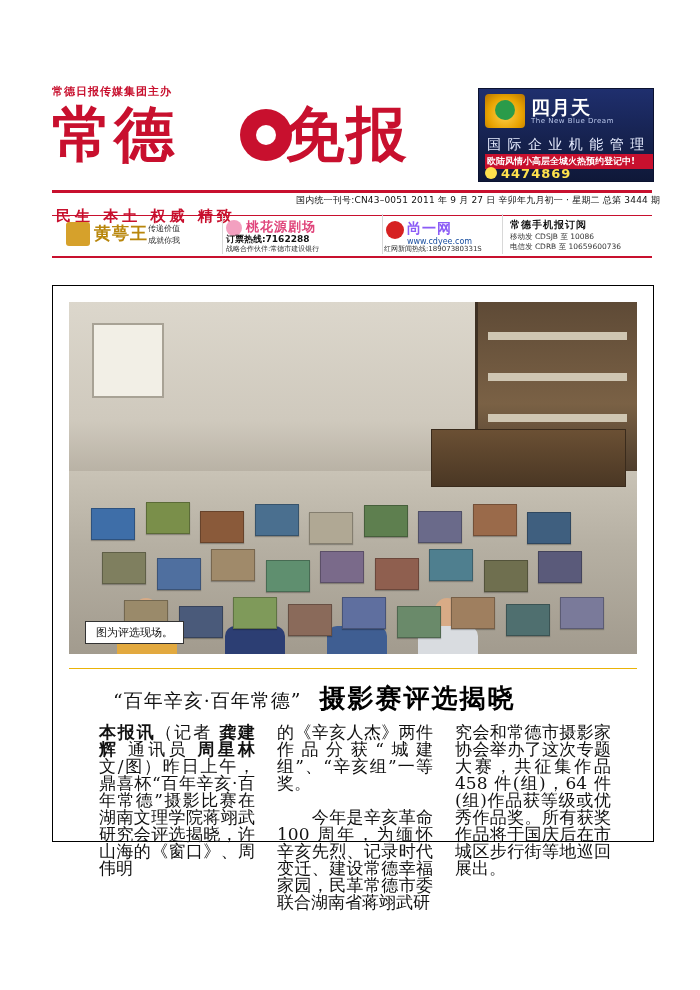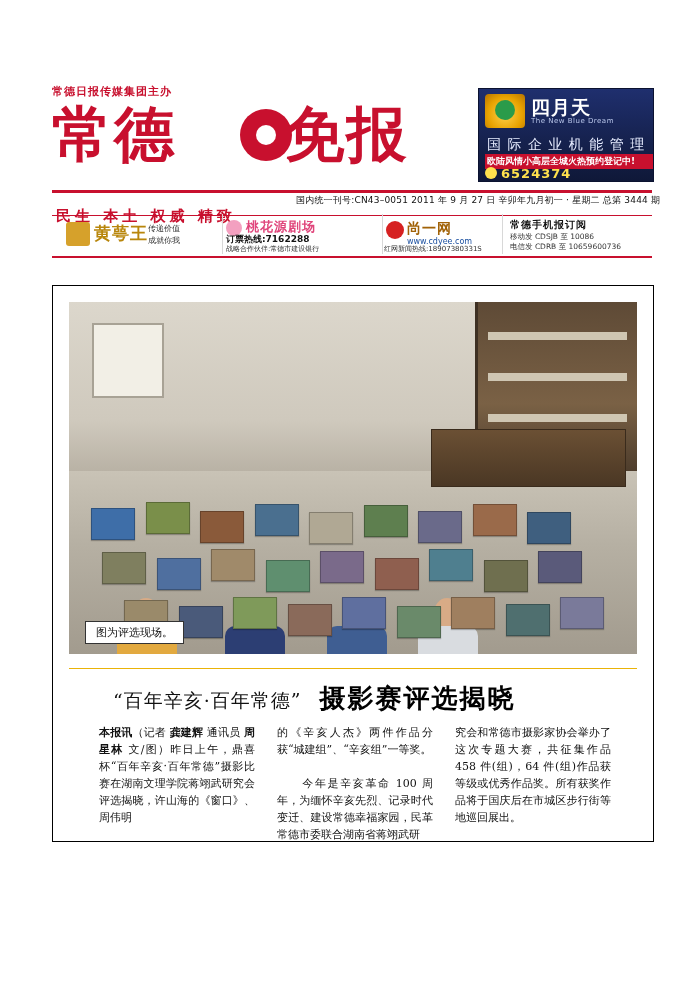--- a/index.html
+++ b/index.html
@@ -263,21 +263,21 @@
     width: 18px; height: 18px;
     border-radius: 50%;
     background: #d62121;
   }
   .cdyee-name {
     position: absolute;
     left: 25px; top: 6px;
     font-family: "DejaVu Serif","Liberation Serif",serif;
     font-size: 14px;
     font-weight: bold;
-    color: #a16207;
+    color: #8b5cf6;
     letter-spacing: 1px;
   }
   .cdyee-url {
     position: absolute;
     left: 25px; top: 23px;
     font-size: 8px;
     color: #1a4fa0;
   }
   .cdyee-hotline {
     position: absolute;
@@ -414,21 +414,21 @@
   .columns {
     position: absolute;
     left: 46px; top: 438px;
     width: 512px;
     display: flex;
     gap: 22px;
   }
   .col {
     width: 156px;
     font-family: "DejaVu Serif","Liberation Serif",serif;
-    font-size: 11px;
+    font-size: 17px;
     line-height: 17px;
     color: #111;
     text-align: justify;
   }
   .col b { font-weight: bold; }
 </style>
 </head>
 <body>
 
 <div class="page">
@@ -444,21 +444,21 @@
   </div>
 
   <div class="ad-topright">
     <div class="ad-logo"></div>
     <div class="ad-brand">四月天</div>
     <div class="ad-brand-en">The New Blue Dream</div>
     <div class="ad-line1">国 际 企 业 机 能 管 理 品 牌</div>
     <div class="ad-line2">保利物业 强势进驻美景·四月天</div>
     <div class="ad-line3">欧陆风情小高层全城火热预约登记中!</div>
     <div class="ad-phone-icon"></div>
-    <div class="ad-phone">6524374</div>
+    <div class="ad-phone">4474869</div>
   </div>
 
   <div class="slogan-bar"></div>
   <div class="slogans">民生  本土  权威  精致</div>
   <div class="issue-info">国内统一刊号:CN43–0051  2011 年 9 月 27 日  辛卯年九月初一 · 星期二  总第 3444 期</div>
 
   <div class="strip">
 
     <div class="strip-cell cell-a">
       <div class="gold-logo"></div>

